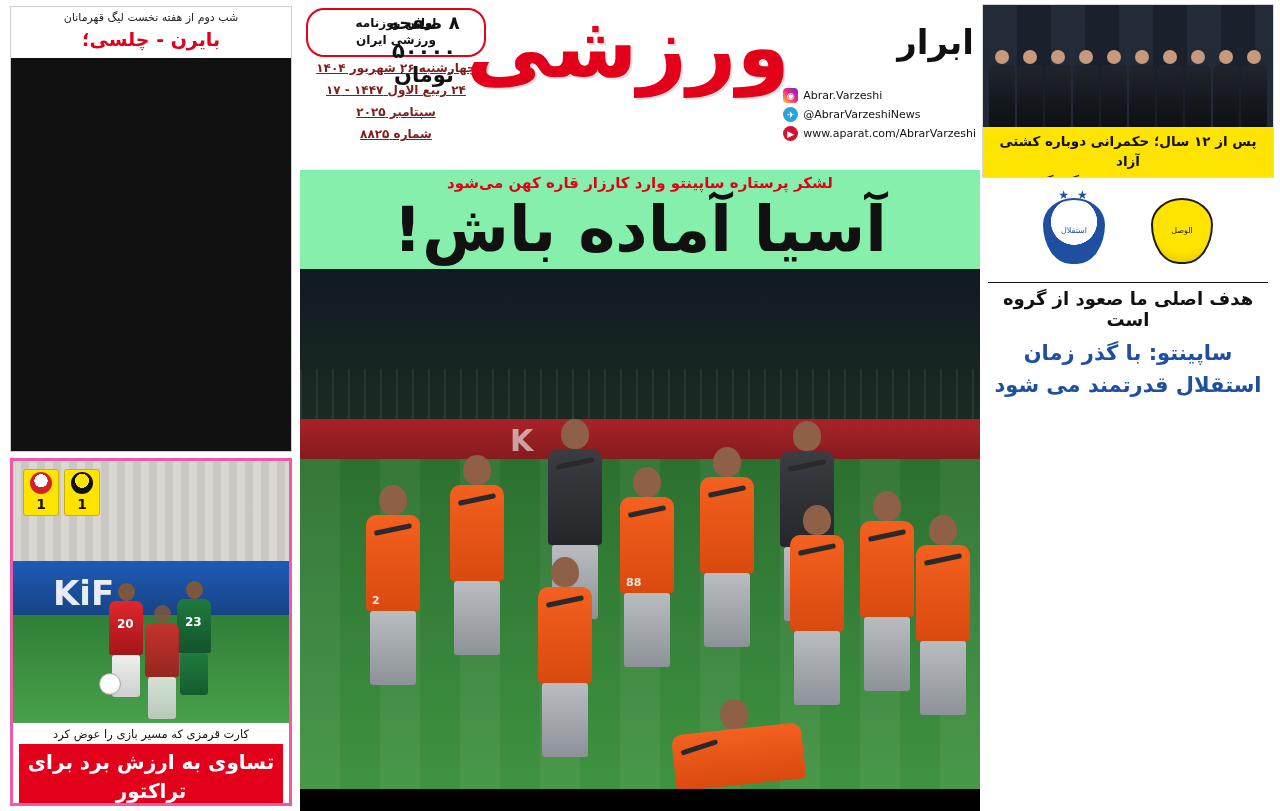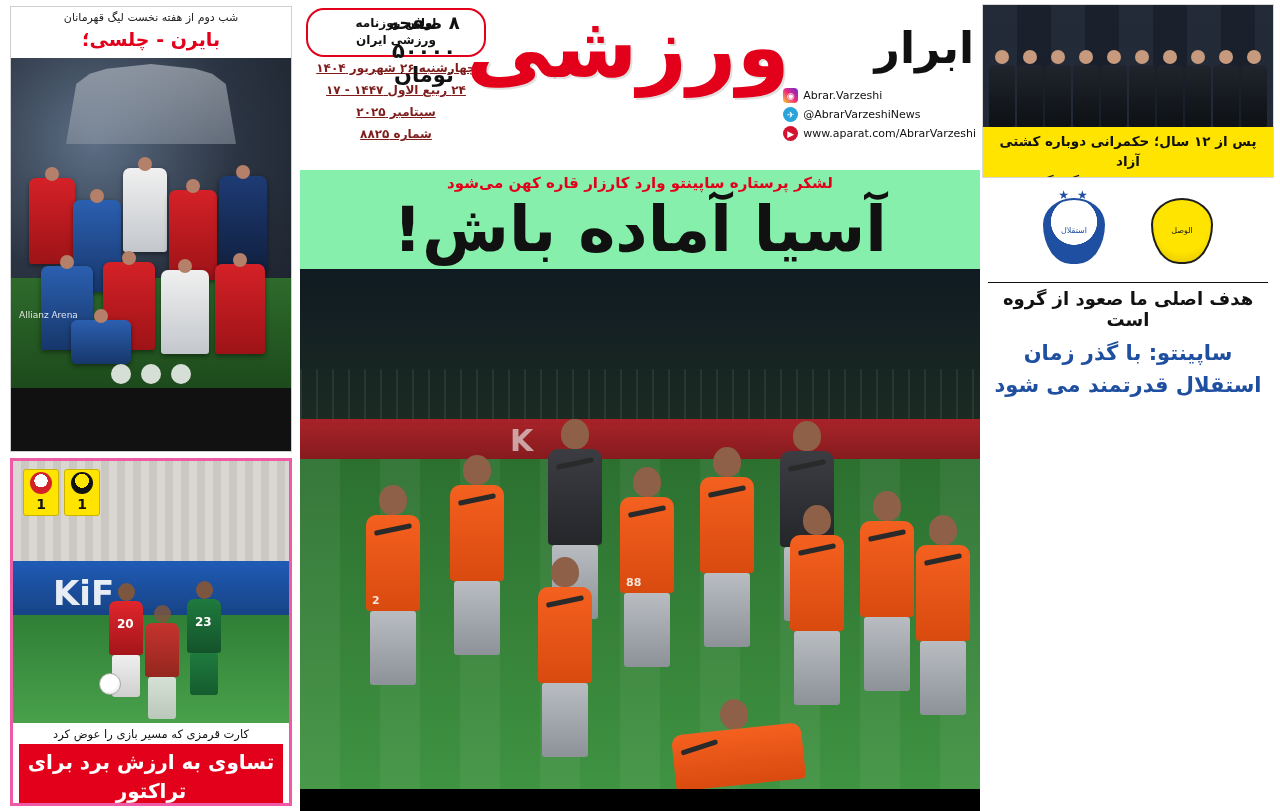--- a/index.html
+++ b/index.html
@@ -86,21 +86,21 @@
     position: absolute; left: 300px; top: 0;
     width: 680px; height: 168px;
     background: #fff;
     direction: rtl;
   }
   .logo-block {
     position: absolute; right: 190px; top: 8px; width: 300px; text-align: center;
   }
   .logo-abrar {
     position: absolute; right: 6px; top: 22px;
-    font-size: 44px; font-weight: bold; color: #111; direction: rtl;
+    font-size: 34px; font-weight: bold; color: #111; direction: rtl;
     letter-spacing: -1px;
   }
   .logo-varzeshi {
     font-size: 86px; font-weight: bold; color: #e2001a;
     line-height: .92; direction: rtl;
     text-shadow: 2px 2px 0 rgba(0,0,0,.12);
   }
   .socials {
     position: absolute; right: 4px; top: 88px;
     direction: rtl; font-size: 11px; color: #111;
@@ -291,42 +291,20 @@
 </head>
 <body>
 
 <div class="page">
 
   <div class="promo-top">
     <div class="headline-wrap">
       <div class="kicker">شب دوم از هفته نخست لیگ قهرمانان</div>
       <div class="title">بایرن - چلسی؛</div>
     </div>
-    <div class="promo-art">
-      <div class="stadium"></div>
-      <div class="pitch"></div>
-
-      <div class="pl red" style="left:18px; top:120px; width:46px; height:86px;"></div>
-      <div class="pl blue" style="left:62px; top:142px; width:48px; height:92px;"></div>
-      <div class="pl white" style="left:112px; top:110px; width:44px; height:84px;"></div>
-      <div class="pl red" style="left:158px; top:132px; width:48px; height:90px;"></div>
-      <div class="pl darkblue" style="left:208px; top:118px; width:48px; height:96px;"></div>
-      <div class="pl blue" style="left:30px; top:208px; width:52px; height:84px;"></div>
-      <div class="pl red" style="left:92px; top:204px; width:52px; height:88px;"></div>
-      <div class="pl white" style="left:150px; top:212px; width:48px; height:84px;"></div>
-      <div class="pl red" style="left:204px; top:206px; width:50px; height:90px;"></div>
-      <div class="pl blue" style="left:60px; top:262px; width:60px; height:44px; border-radius:6px;"></div>
-
-      <div class="caption">Allianz Arena</div>
-      <div class="logos">
-        <span></span>
-        <span></span>
-        <span></span>
-      </div>
-    </div>
   </div>
 
   <div class="masthead">
     <div class="mast-left">
       <div class="badge-first">
         <div>اولین روزنامه</div>
         <div>ورزشی ایران</div>
       </div>
       <div class="dates">
         <div>چهارشنبه ۲۶ شهریور ۱۴۰۴</div>
@@ -522,21 +500,21 @@
         </div>
       </div>
 
       <div class="bp red" style="left:96px; top:122px;">
         <div class="bhead"></div>
         <div class="bbody">
             <span class="bnum">20</span>
           </div>
         <div class="blegs"></div>
       </div>
-      <div class="bp green" style="left:174px; top:120px;">
+      <div class="bp green" style="left:164px; top:120px;">
         <div class="bhead"></div>
         <div class="bbody">
             <span class="bnum">23</span>
           </div>
         <div class="blegs"></div>
       </div>
       <div class="bp red" style="left:132px; top:144px; opacity:.85;">
         <div class="bhead"></div>
           <div class="bbody"></div>
           <div class="blegs"></div>

